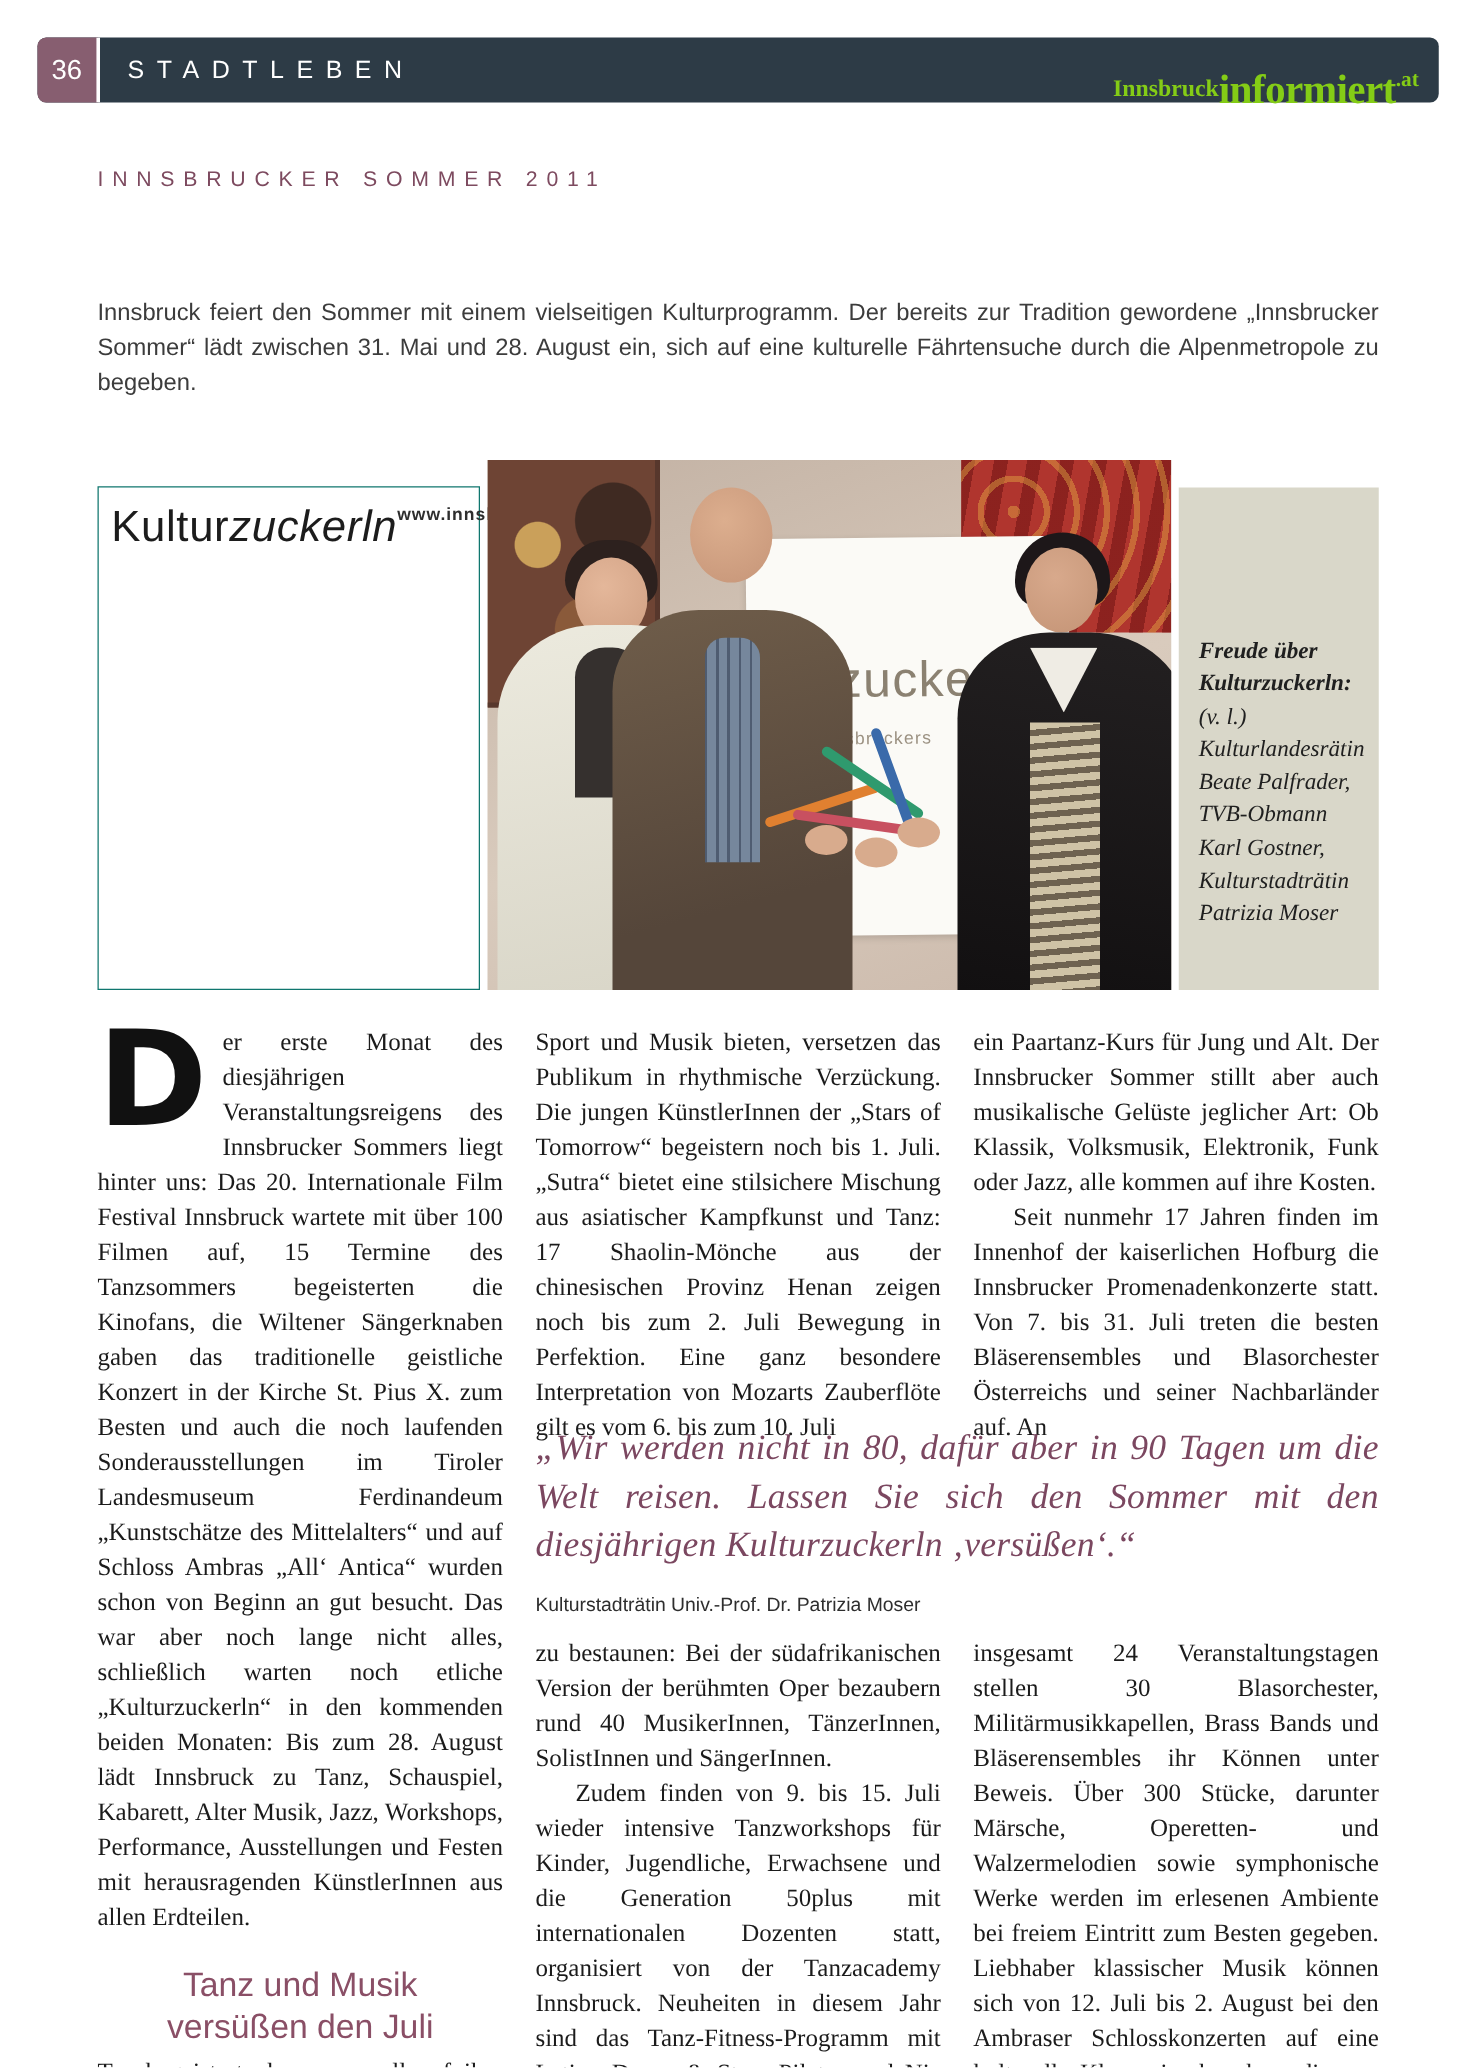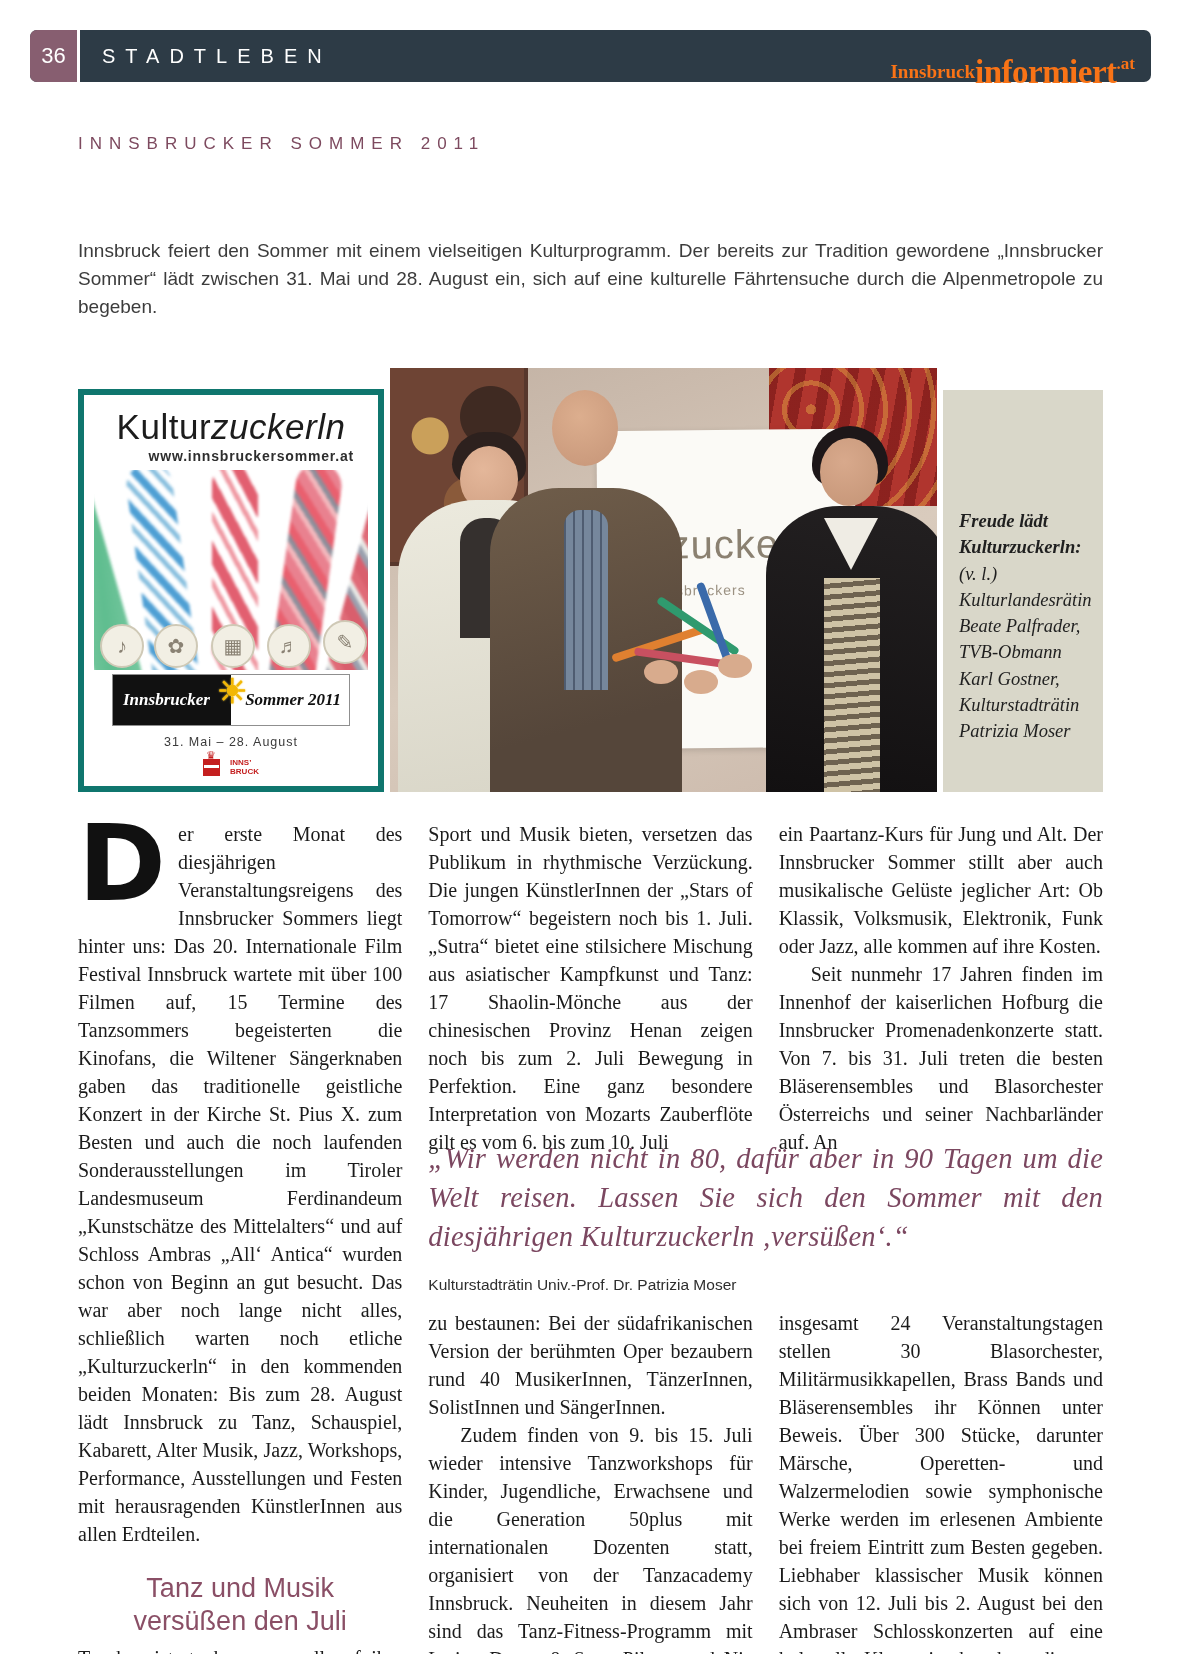--- a/index.html
+++ b/index.html
@@ -8,37 +8,37 @@
 
   
   .topbar { position:absolute; left:30px; right:30px; top:30px; height:52px;
             background:#2d3b46; border-radius:7px; }
   .pagenum { position:absolute; left:0; top:0; bottom:0; width:50px; background:#875e70;
              border-radius:7px 0 0 7px; border-right:3px solid #fff;
              display:flex; align-items:center; justify-content:center;
              color:#fff; font-size:22px; }
   .section { position:absolute; left:72px; top:0; bottom:0; display:flex; align-items:center;
              color:#fff; font-size:20px; letter-spacing:10px; }
-  .brand { position:absolute; right:16px; top:0; bottom:0; display:flex; align-items:center; color:#f97316;
+  .brand { position:absolute; right:16px; top:0; bottom:0; display:flex; align-items:center; color:#84cc16;
            font-family:"Liberation Serif", serif; font-weight:bold;margin-top:32px; }
   .brand .b1 { font-size:19px; }
   .brand .b2 { font-size:33px; letter-spacing:-0.5px; }
   .brand .b3 { font-size:17px; position:relative; top:-8px; }
 
   
   .art-head { position:absolute; left:78px; right:78px; top:134px; }
   .kicker { color:#7d4a5f; font-size:17px; letter-spacing:7px; font-weight:500; }
   .title { margin-top:14px; color:#222; font-size:43px; line-height:1.15; font-weight:300;
            letter-spacing:-0.5px; }
   .lead { margin-top:20px; color:#3c3c3c; font-size:19px; line-height:1.45; text-align:justify; }
 
   
   .media { position:absolute; left:78px; right:78px; top:368px; height:424px; display:flex; gap:6px; }
-  .poster { width:306px; margin-top:21px; height:403px; background:#fff; border:6px solid #0f766e;
-            padding:12px 10px 10px; display:flex; flex-direction:column; }
+  .poster { width:306px; margin-top:21px; height:403px; background:#fff; border:1px solid #0f766e;
+            padding:12px 10px 10px; display:flex; flex-direction:row; }
   .poster-title { font-size:35px; color:#1c1c1c; text-align:center; letter-spacing:0.5px; }
   .poster-title .it { font-style:italic; }
   .poster-url { font-size:14px; font-weight:bold; color:#2e2e2e; text-align:right; padding-right:14px;
                 letter-spacing:0.8px; margin-top:1px; }
   .candy { position:relative; flex:1; margin-top:6px; overflow:hidden; }
   .stick { position:absolute; bottom:-26px; width:46px; height:235px; border-radius:23px;
            transform-origin:50% 100%; filter:blur(1.6px); }
   .s1 { left:8px;   transform:rotate(-16deg); background:linear-gradient(100deg,#8fd4ae,#5fbd8f 60%,#79c9a1); }
   .s2 { left:62px;  transform:rotate(-8deg);  background:repeating-linear-gradient(55deg,#4e9fd4 0 8px,#ffffff 8px 16px,#86bede 16px 21px,#ffffff 21px 27px); }
   .s3 { left:118px; transform:rotate(0deg);   background:repeating-linear-gradient(62deg,#e25f70 0 11px,#ffffff 11px 20px,#ef98a2 20px 25px,#ffffff 25px 31px); }
@@ -232,21 +232,21 @@
         <div class="stickbar k2"></div>
         <div class="stickbar k3"></div>
         <div class="stickbar k4"></div>
         <div class="hand" style="left:4px; top:24px;"></div>
         <div class="hand" style="left:44px; top:34px;"></div>
         <div class="hand" style="left:78px; top:18px;"></div>
       </div>
     </div>
 
     <div class="caption">
-      <span class="cap-title">Freude lädt Kulturzuckerln:</span><span> (v. l.) Kulturlandesrätin Beate Palfrader, TVB-Obmann Karl Gostner, Kulturstadträtin Patrizia Moser</span>
+      <span class="cap-title">Freude über Kulturzuckerln:</span><span> (v. l.) Kulturlandesrätin Beate Palfrader, TVB-Obmann Karl Gostner, Kulturstadträtin Patrizia Moser</span>
     </div>
   </div>
 
   <div class="body-grid">
 
     <div class="col1">
       <p class="para">
         <span class="dropcap">D</span><span>er erste Monat des diesjährigen Veranstaltungsreigens des Innsbrucker Sommers liegt hinter uns: Das 20. Internationale Film Festival Innsbruck wartete mit über 100 Filmen auf, 15 Termine des Tanzsommers begeisterten die Kinofans, die Wiltener Sängerknaben gaben das traditionelle geistliche Konzert in der Kirche St. Pius X. zum Besten und auch die noch laufenden Sonderausstellungen im Tiroler Landesmuseum Ferdinandeum „Kunstschätze des Mittelalters“ und auf Schloss Ambras „All‘ Antica“ wurden schon von Beginn an gut besucht. Das war aber noch lange nicht alles, schließlich warten noch etliche „Kulturzuckerln“ in den kommenden beiden Monaten: Bis zum 28. August lädt Innsbruck zu Tanz, Schauspiel, Kabarett, Alter Musik, Jazz, Workshops, Performance, Ausstellungen und Festen mit herausragenden KünstlerInnen aus allen Erdteilen.</span>
       </p>
       <h2 class="subhead">

